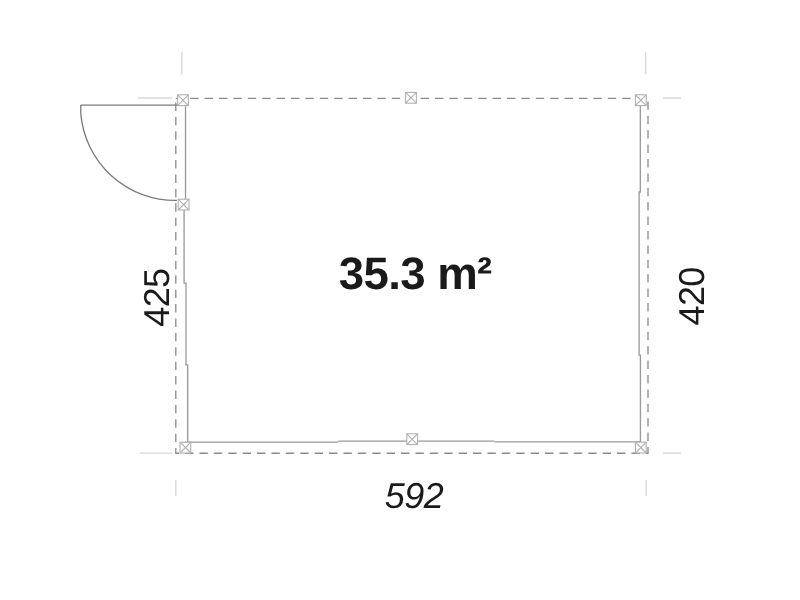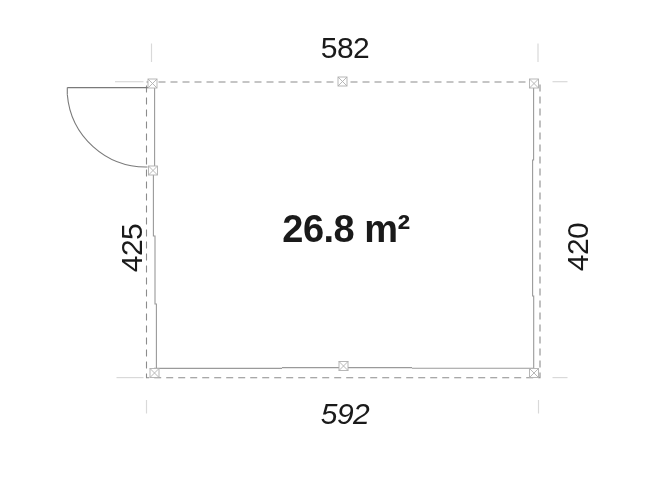--- a/index.html
+++ b/index.html
@@ -112,23 +112,22 @@
           <line x1="-4.5" y1="4.5" x2="4.5" y2="-4.5"></line>
       </g>
       <g transform="translate(534,373)">
         <rect x="-4.5" y="-4.5" width="9" height="9"></rect>
           <line x1="-4.5" y1="-4.5" x2="4.5" y2="4.5"></line>
           <line x1="-4.5" y1="4.5" x2="4.5" y2="-4.5"></line>
       </g>
     </g>
   </svg>
 
-  <div class="dim-label" style="left:345px; top:48px;">582</div>
 
   <div class="dim-label" style="left:345px; top:414px;font-style:italic;">592</div>
 
   <div class="dim-label vertical" style="left:132px; top:248px;">425</div>
 
   <div class="dim-label vertical" style="left:578px; top:247px;">420</div>
 
-  <div class="area-label" style="left:346px; top:229px;">26.8 m²</div>
+  <div class="area-label" style="left:346px; top:229px;">35.3 m²</div>
 
 </div>
 
 </body></html>

